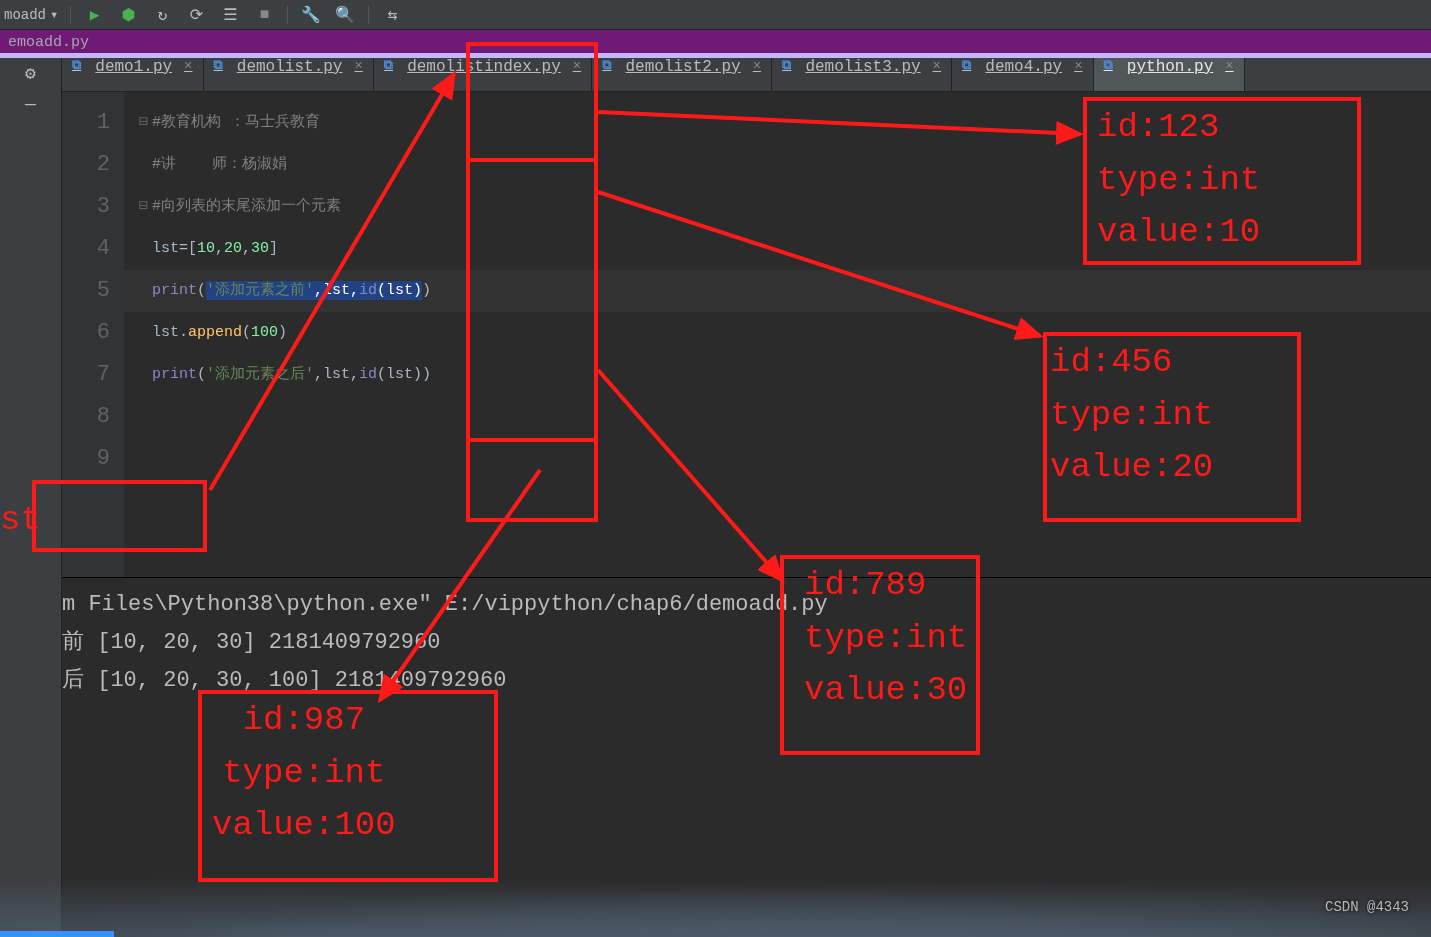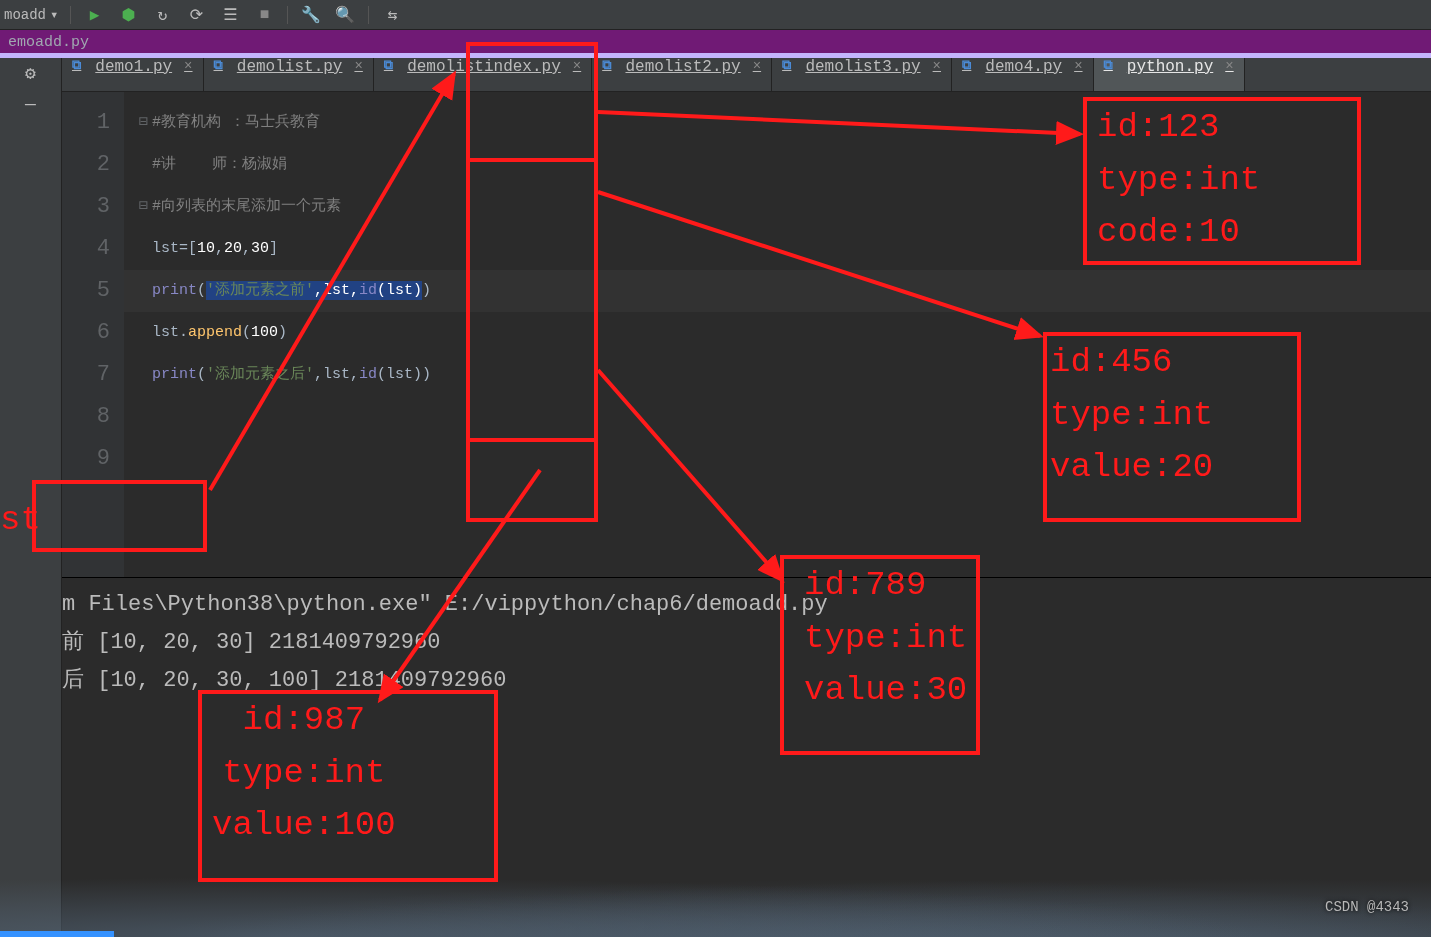--- a/index.html
+++ b/index.html
@@ -109,21 +109,21 @@
     flex:1;
     font-size: 15px;
     padding: 10px 0;
     line-height: 42px;
     white-space: pre;
     position:relative;
   }
   .code-line { padding-left: 10px; height:42px; }
   .code-line.hl { background:#323232; }
   .cm-comment { color:#808080; }
-  .cm-num { color:#ffffff; }
+  .cm-num { color:#86efac; }
   .cm-str { color:#6a8759; }
   .cm-fn  { color:#ffc66d; }
   .cm-builtin { color:#8888c6; }
   .cm-sel { background:#214283; color:#fff; padding:1px 0; }
   .fold { color:#606366; display:inline-block; width:18px; text-align:center; }
 
   .console-pane {
     background:#2b2b2b;
     color:#bbb;
     font-size: 22px;
@@ -287,21 +287,21 @@
       <line x1="598" y1="192" x2="1040" y2="336" marker-end="url(#arrowhead)"></line>
       <line x1="598" y1="370" x2="782" y2="580" marker-end="url(#arrowhead)"></line>
       <line x1="540" y1="470" x2="380" y2="700" marker-end="url(#arrowhead)"></line>
     </svg>
 <div class="anno-box" style="left: 466px; top: 42px; width: 132px; height: 480px;"></div>
     <div class="anno-box" style="left: 32px; top: 480px; width: 175px; height: 72px;"></div>
     <div class="anno-text" style="left: 0px; top: 494px;">st</div>
     <div class="anno-box" style="left: 1083px; top: 97px; width: 278px; height: 168px;"></div>
     <div class="anno-text" style="left: 1097px; top: 101px;">id:123
 type:int
-code:10</div>
+value:10</div>
     <div class="anno-box" style="left: 1043px; top: 332px; width: 258px; height: 190px;"></div>
     <div class="anno-text" style="left: 1050px; top: 336px;">id:456
 type:int
 value:20</div>
     <div class="anno-box" style="left: 780px; top: 555px; width: 200px; height: 200px;"></div>
     <div class="anno-text" style="left: 794px; top: 559px; margin-left: 10px;">id:789
 type:int
 value:30</div>
     <div class="anno-box" style="left: 198px; top: 690px; width: 300px; height: 192px;"></div>
     <div class="anno-text" style="left: 212px; top: 694px; text-align: center;">id:987

